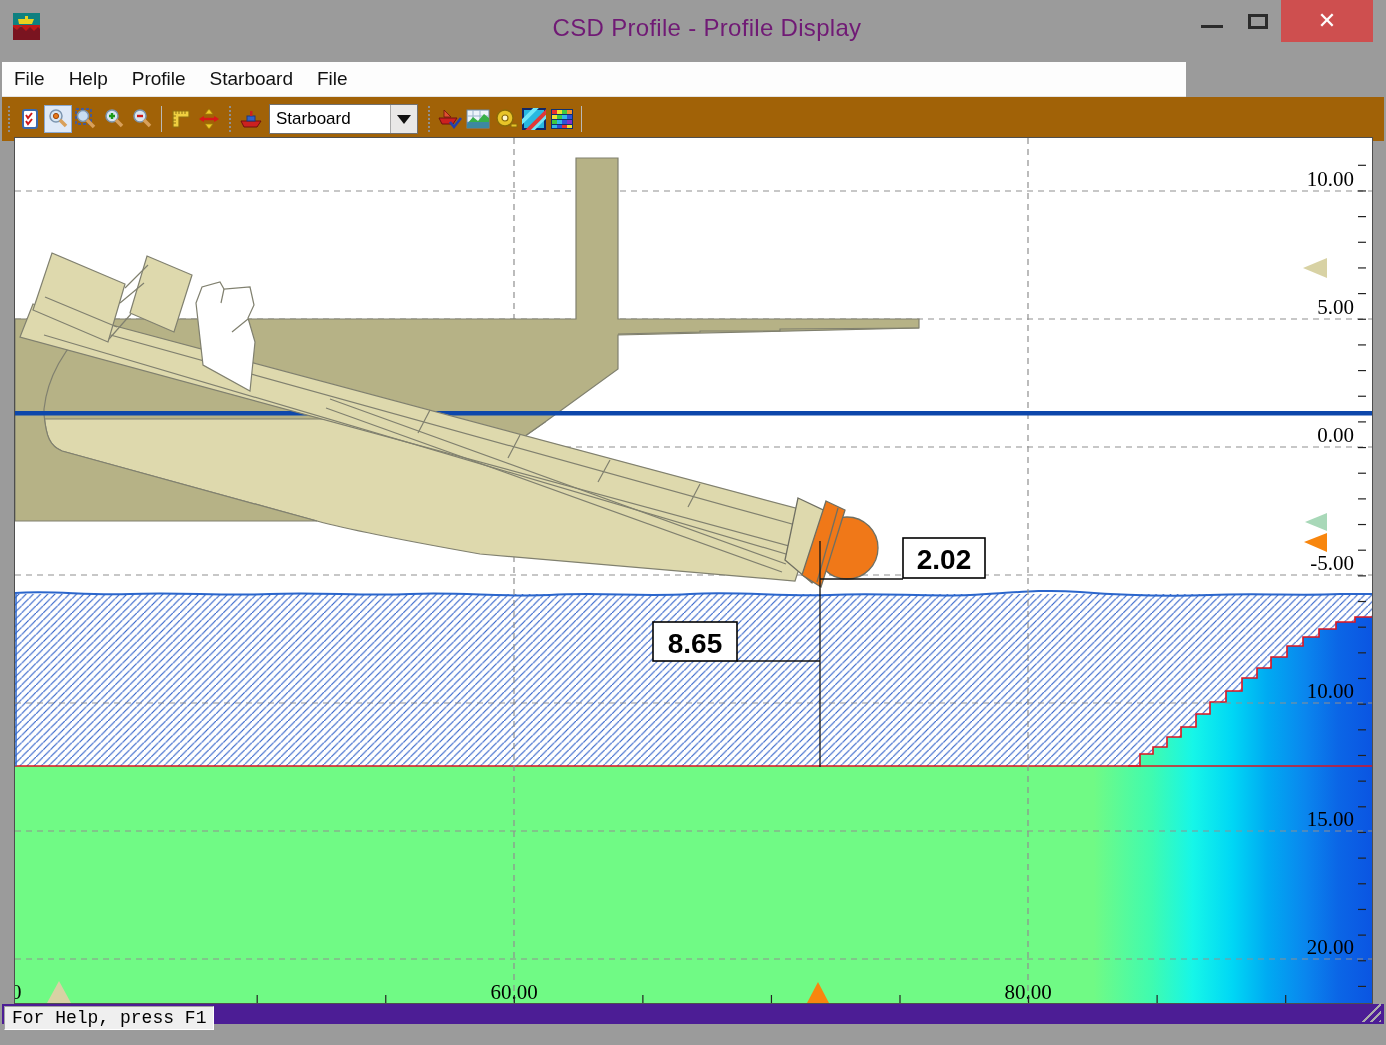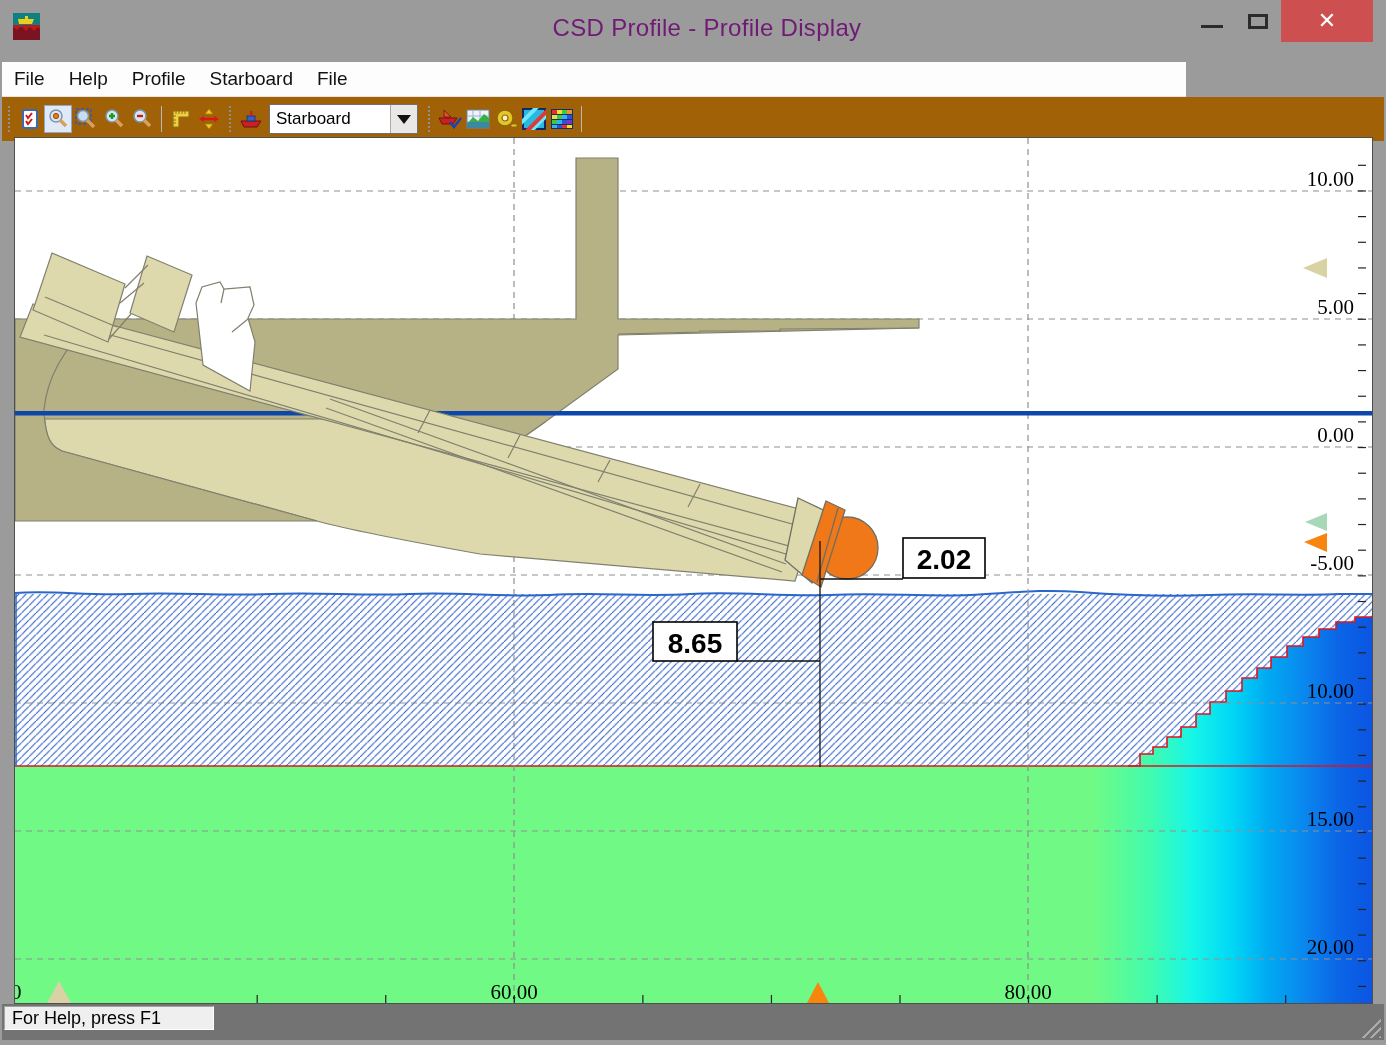--- a/index.html
+++ b/index.html
@@ -40,21 +40,21 @@
                align-items:center; justify-content:center; }
   .combo-arrow { width:0; height:0; border-left:7px solid transparent; border-right:7px solid transparent;
                  border-top:9px solid #111; }
 
   
   .chart { position:absolute; left:14px; top:137px; width:1359px; height:867px;
            border:1px solid #4e4e4e; background:#fff; }
   .chart svg { display:block; }
 
   
-  .statusbar { position:absolute; left:2px; top:1004px; width:1382px; height:36px; background:#737373; }
+  .statusbar { position:absolute; left:2px; top:1004px; width:1382px; height:20px; background:#4c1d95;font-family:Liberation Mono, monospace; }
   .spanel { position:absolute; top:2px; height:24px; background:#efefef;
             border:1px solid; border-color:#a3a3a3 #ffffff #ffffff #a3a3a3;
             font-size:18px; color:#000; line-height:22px; padding-left:7px; }
   .spanel.p1 { left:2px; width:210px; }
   .spanel.p2 { left:215px; width:1122px; }
   .sgrip { position:absolute; right:3px; bottom:2px; width:20px; height:20px;
            background:repeating-linear-gradient(315deg,#ababab 0 2px, transparent 2px 6px); 
            clip-path:polygon(100% 0, 100% 100%, 0 100%); }
 
   text { font-family:"Liberation Serif","DejaVu Serif",serif; }

